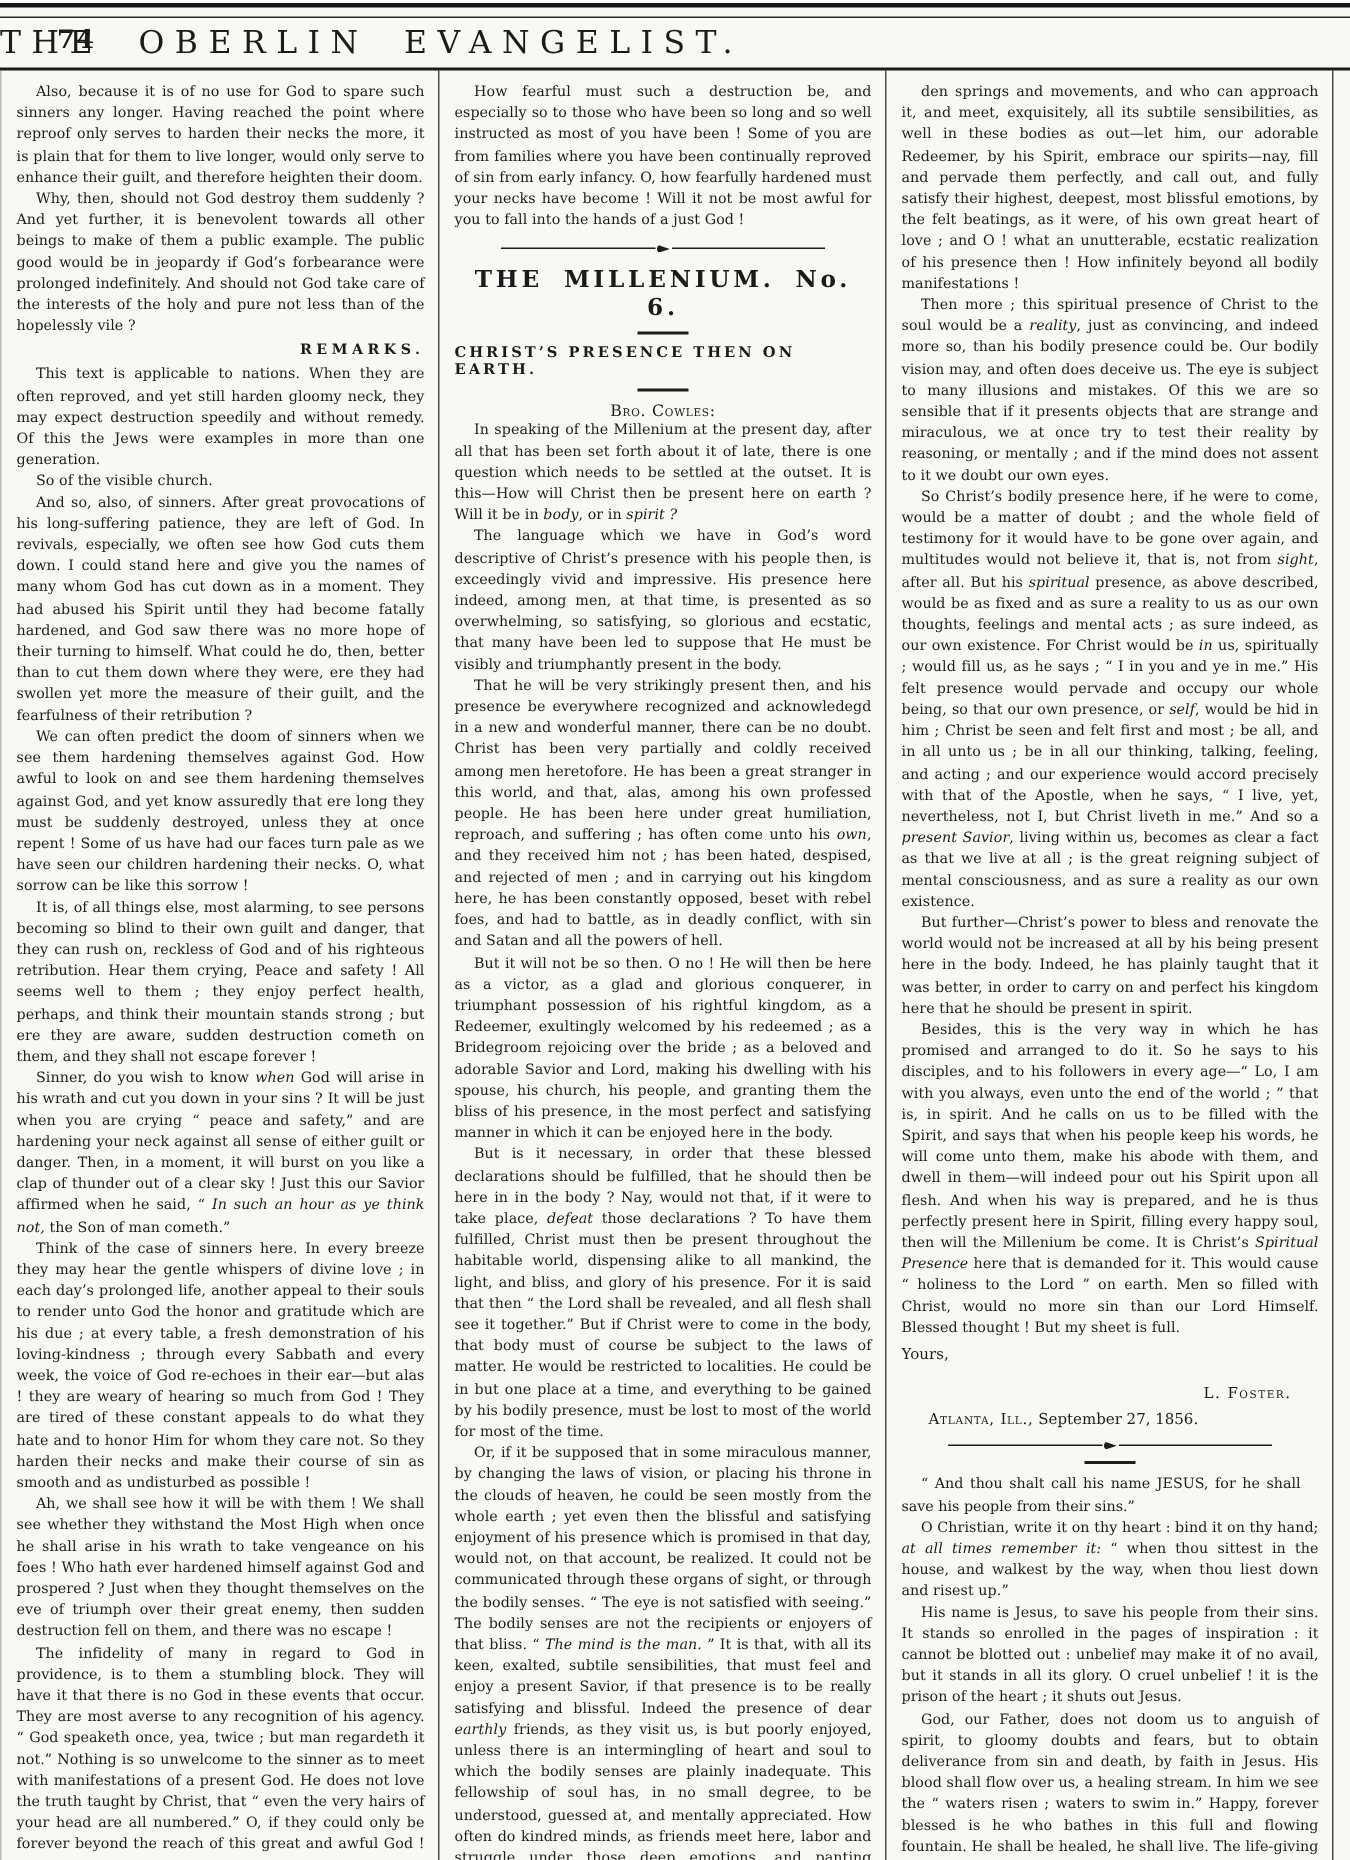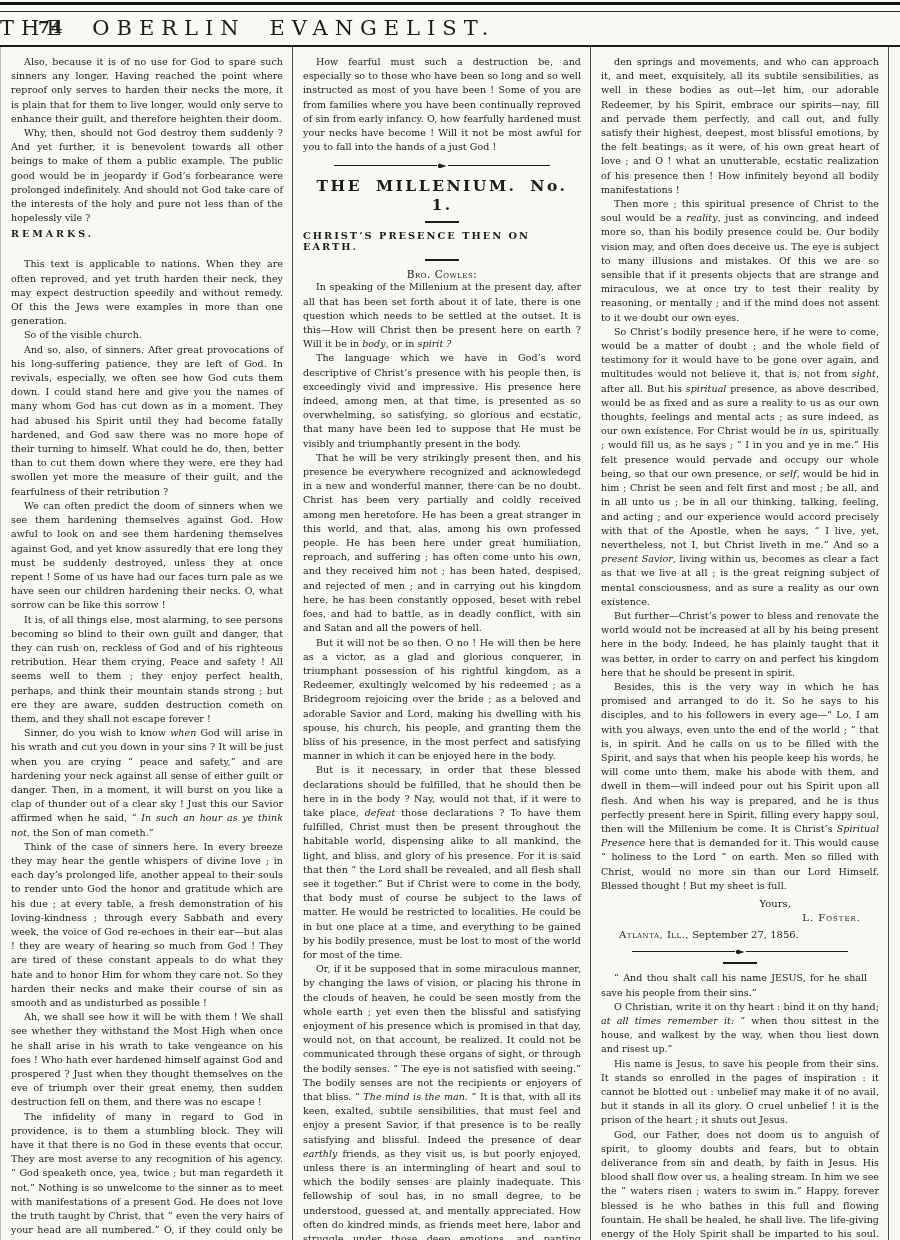--- a/index.html
+++ b/index.html
@@ -25,40 +25,40 @@
   .col { padding:8px 9px 0 10px; border-right:1px solid #4a4a48; overflow:hidden; }
   .col:first-child { border-left:1px solid #bdbcb6; }
 
   .bp {
     margin:0; font-size:9.5px; line-height:14.2px; text-align:justify;
     text-indent:13px; letter-spacing:0.05px;
   }
   .bp em { font-style:italic; }
 
   .remarks-heading {
-    margin:3px 0 18px 0; text-align:left; font-size:9.5px; font-weight:bold;
+    margin:3px 0 4px 0; text-align:right; font-size:9.5px; font-weight:bold;
     letter-spacing:3px;
   }
 
   .divider { display:flex; align-items:center; justify-content:center; margin:9px auto 8px auto; width:78%; }
   .divider .dline { flex:1; height:1px; background:#1d1d1d; }
   .divider .ddiamond { width:9px; height:5px; background:#1d1d1d; margin:0 1px; transform:none;
     clip-path:polygon(0 50%, 18% 0, 100% 50%, 18% 100%); }
 
   .article-title {
     margin:4px 0 0 0; text-align:center; font-size:15.5px; font-weight:bold;
     letter-spacing:2.5px; word-spacing:6px;
   }
   .shortrule { width:34px; height:2px; background:#1d1d1d; margin:7px auto 7px auto; }
   .article-subtitle {
     margin:0; text-align:left; font-size:9.8px; font-weight:bold; letter-spacing:2px;
   }
   .salutation { margin:4px 0 0 0; font-size:10.5px; font-variant:small-caps; letter-spacing:0.5px;text-align:center; }
 
-  .yours { margin:4px 0 0 0; text-align:right; padding-right:88px; font-size:10px; text-indent:0; }
+  .yours { margin:4px 0 12px 0; text-align:left; padding-right:88px; font-size:10px; text-indent:0; }
   .signame { margin:0 0 0 0; text-align:right; padding-right:18px; font-size:10px;
     font-variant:small-caps; letter-spacing:1px; text-indent:0; }
   .dateline { margin:4px 0 0 0; font-size:10px; text-indent:18px; }
   .dateline .place { font-variant:small-caps; letter-spacing:0.5px; }
 
   .epigraph { margin:2px 12px 0 0; font-size:9.5px; line-height:14.2px; text-align:justify; text-indent:13px; font-weight:500; }
 </style>
 </head>
 <body>
 
@@ -70,40 +70,40 @@
     <span class="page-number">74</span>
     <div class="paper-title">THE OBERLIN EVANGELIST.</div>
   </div>
 
   <div class="columns">
 
     <div class="col">
       <p class="bp">Also, because it is of no use for God to spare such sinners any longer.  Having reached the point where reproof only serves to harden their necks the more, it is plain that for them to live longer, would only serve to enhance their guilt, and therefore heighten their doom.</p>
       <p class="bp">Why, then, should not God destroy them suddenly ? And yet further, it is benevolent towards all other beings to make of them a public example.  The public good would be in jeopardy if God’s forbearance were prolonged indefinitely.  And should not God take care of the interests of the holy and pure not less than of the hopelessly vile ?</p>
       <h3 class="remarks-heading">REMARKS.</h3>
-      <p class="bp">This text is applicable to nations.  When they are often reproved, and yet truth harden their neck, they may expect destruction speedily and without remedy.  Of this the Jews were examples in more than one generation.</p>
+      <p class="bp">This text is applicable to nations.  When they are often reproved, and yet still harden gloomy neck, they may expect destruction speedily and without remedy.  Of this the Jews were examples in more than one generation.</p>
       <p class="bp">So of the visible church.</p>
       <p class="bp">And so, also, of sinners.  After great provocations of his long-suffering patience, they are left of God.  In revivals, especially, we often see how God cuts them down. I could stand here and give you the names of many whom God has cut down as in a moment.  They had abused his Spirit until they had become fatally hardened, and God saw there was no more hope of their turning to himself. What could he do, then, better than to cut them down where they were, ere they had swollen yet more the measure of their guilt, and the fearfulness of their retribution ?</p>
       <p class="bp">We can often predict the doom of sinners when we see them hardening themselves against God.  How awful to look on and see them hardening themselves against God, and yet know assuredly that ere long they must be suddenly destroyed, unless they at once repent !  Some of us have had our faces turn pale as we have seen our children hardening their necks.  O, what sorrow can be like this sorrow !</p>
       <p class="bp">It is, of all things else, most alarming, to see persons becoming so blind to their own guilt and danger, that they can rush on, reckless of God and of his righteous retribution.  Hear them crying, Peace and safety !  All seems well to them ;  they enjoy perfect health, perhaps, and think their mountain stands strong ;  but ere they are aware, sudden destruction cometh on them, and they shall not escape forever !</p>
       <p class="bp">Sinner, do you wish to know <em>when</em> God will arise in his wrath and cut you down in your sins ?  It will be just when you are crying “ peace and safety,” and are hardening your neck against all sense of either guilt or danger. Then, in a moment, it will burst on you like a clap of thunder out of a clear sky !   Just this our Savior affirmed when he said,  “ <em>In such an hour as ye think not,</em> the Son of man cometh.”</p>
       <p class="bp">Think of the case of sinners here.  In every breeze they may hear the gentle whispers of divine love ; in each day’s prolonged life, another appeal to their souls to render unto God the honor and gratitude which are his due ;  at every table, a fresh demonstration of his loving-kindness ; through every Sabbath and every week, the voice of God re-echoes in their ear—but alas !  they are weary of hearing so much from God !   They are tired of these constant appeals to do what they hate and to honor Him for whom they care not.   So they harden their necks and make their course of sin as smooth and as undisturbed as possible !</p>
       <p class="bp">Ah, we shall see how it will be with them !   We shall see whether they withstand the Most High when once he shall arise in his wrath to take vengeance on his foes ! Who hath ever hardened himself against God and prospered ?   Just when they thought themselves on the eve of triumph over their great enemy, then sudden destruction fell on them, and there was no escape !</p>
       <p class="bp">The infidelity of many in regard to God in providence, is to them a stumbling block.   They will have it that there is no God in these events that occur.   They are most averse to any recognition of his agency.   “ God speaketh once, yea, twice ;  but man regardeth it not.” Nothing is so unwelcome to the sinner as to meet with manifestations of a present God.   He does not love the truth taught by Christ, that “ even the very hairs of your head are all numbered.”   O, if they could only be forever beyond the reach of this great and awful God !  but they cannot !</p>
 
     </div>
 
     <div class="col">
       <p class="bp">How fearful must such a destruction be, and especially so to those who have been so long and so well instructed as most of you have been !   Some of you are from families where you have been continually reproved of sin from early infancy.   O, how fearfully hardened must your necks have become !   Will it not be most awful for you to fall into the hands of a just God !</p>
       <div class="divider">
         <span class="dline"></span>
         <span class="ddiamond"></span>
         <span class="dline"></span>
       </div>
-      <h2 class="article-title">THE MILLENIUM.  No. 1.</h2>
+      <h2 class="article-title">THE MILLENIUM.  No. 6.</h2>
       <div class="shortrule"></div>
       <h4 class="article-subtitle">CHRIST’S  PRESENCE  THEN  ON  EARTH.</h4>
       <div class="shortrule"></div>
       <p class="salutation">Bro. Cowles:</p>
       <p class="bp">In speaking of the Millenium at the present day, after all that has been set forth about it of late, there is one question which needs to be settled at the outset.   It is this—How will Christ then be present here on earth ? Will it be in <em>body</em>, or in <em>spirit ?</em></p>
       <p class="bp">The language which we have in God’s word descriptive of Christ’s presence with his people then, is exceedingly vivid and impressive.   His presence here indeed, among men, at that time, is presented as so overwhelming, so satisfying, so glorious and ecstatic, that many have been led to suppose that He must be visibly and triumphantly present in the body.</p>
       <p class="bp">That he will be very strikingly present then, and his presence be everywhere recognized and acknowledegd in a new and wonderful manner, there can be no doubt. Christ has been very partially and coldly received among men heretofore.   He has been a great stranger in this world, and that, alas, among his own professed people. He has been here under great humiliation, reproach, and suffering ;  has often come unto his <em>own</em>, and they received him not ;  has been hated, despised, and rejected of men ; and in carrying out his kingdom here, he has been constantly opposed, beset with rebel foes, and had to battle, as in deadly conflict, with sin and Satan and all the powers of hell.</p>
       <p class="bp">But it will not be so then.   O no !   He will then be here as a victor, as a glad and glorious conquerer, in triumphant possession of his rightful kingdom, as a Redeemer, exultingly welcomed by his redeemed ;  as a Bridegroom rejoicing over the bride ;  as a beloved and adorable Savior and Lord, making his dwelling with his spouse, his church, his people, and granting them the bliss of his presence, in the most perfect and satisfying manner in which it can be enjoyed here in the body.</p>
       <p class="bp">But is it necessary, in order that these blessed declarations should be fulfilled, that he should then be here in in the body ?   Nay, would not that, if it were to take place, <em>defeat</em> those declarations ?   To have them fulfilled, Christ must then be present throughout the habitable world, dispensing alike to all mankind, the light, and bliss, and glory of his presence.   For it is said that then “ the Lord shall be revealed, and all flesh shall see it together.”   But if Christ were to come in the body, that body must of course be subject to the laws of matter. He would be restricted to localities.   He could be in but one place at a time, and everything to be gained by his bodily presence, must be lost to most of the world for most of the time.</p>
       <p class="bp">Or, if it be supposed that in some miraculous manner, by changing the laws of vision, or placing his throne in the clouds of heaven, he could be seen mostly from the whole earth ;  yet even then the blissful and satisfying enjoyment of his presence which is promised in that day, would not, on that account, be realized.   It could not be communicated through these organs of sight, or through the bodily senses.  “ The eye is not satisfied with seeing.” The bodily senses are not the recipients or enjoyers of that bliss.   “ <em>The mind is the man.</em> ”   It is that, with all its keen, exalted, subtile sensibilities, that must feel and enjoy a present Savior, if that presence is to be really satisfying and blissful.    Indeed the presence of dear <em>earthly</em> friends, as they visit us, is but poorly enjoyed, unless there is an intermingling of heart and soul to which the bodily senses are plainly inadequate.   This fellowship of soul has, in no small degree, to be understood, guessed at, and mentally appreciated.   How often do kindred minds, as friends meet here, labor and struggle under those deep emotions, and panting sympathies of soul which these poor, clumsy bodily organs cannot give vent to.   And if they are so poor and imperfect for the fellowship of man with man, how can they serve to communicate to the soul all that fullness of God in Christ, which is to be enjoyed from his presence ?   It is utterly impossible in the nature of the case.   There  an inward, soul-felt embrace of the , by a SPIRITUALLY PRESENT JESUS, or that blissful enjoyment of the presence of our Lord here on earth, which is promised in the Millenium,  be secured. But , it should be noted, is exactly adapted to produce it ;  and that at any time.  Yes, let him who first formed the mind, who knows all about its workmanship, its hid-</p>

